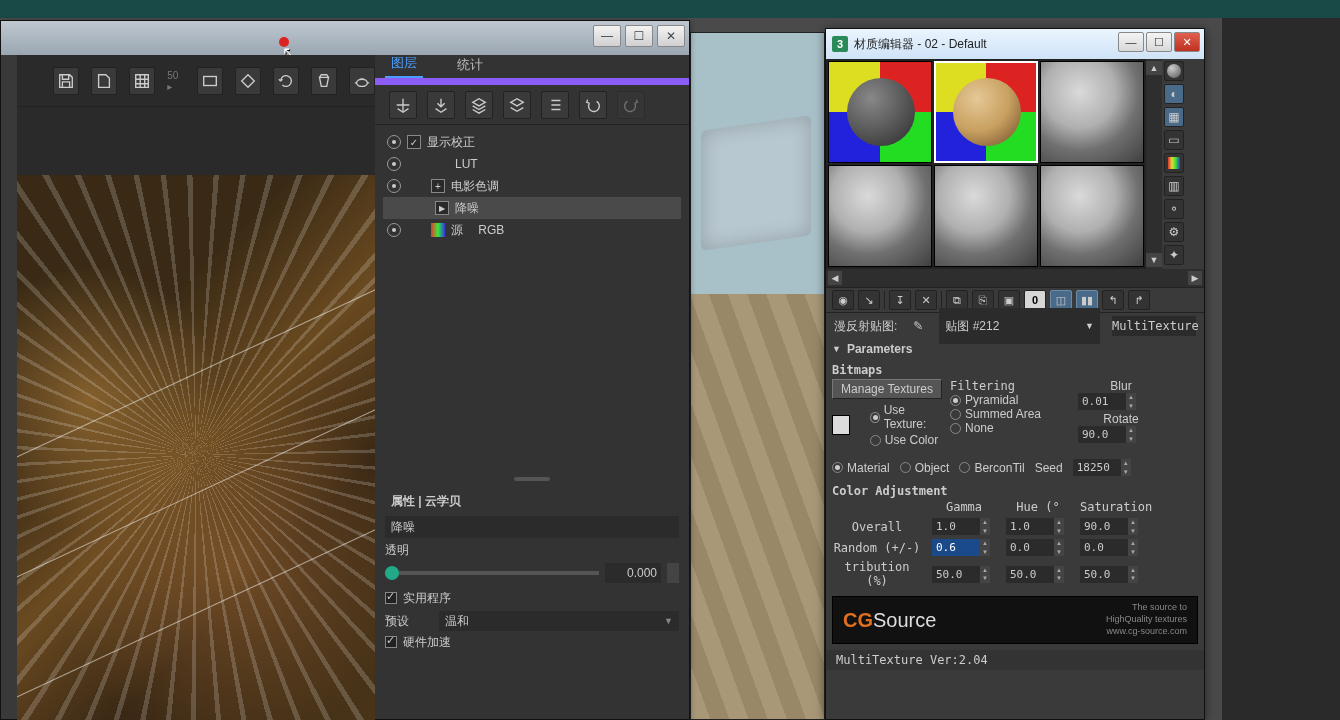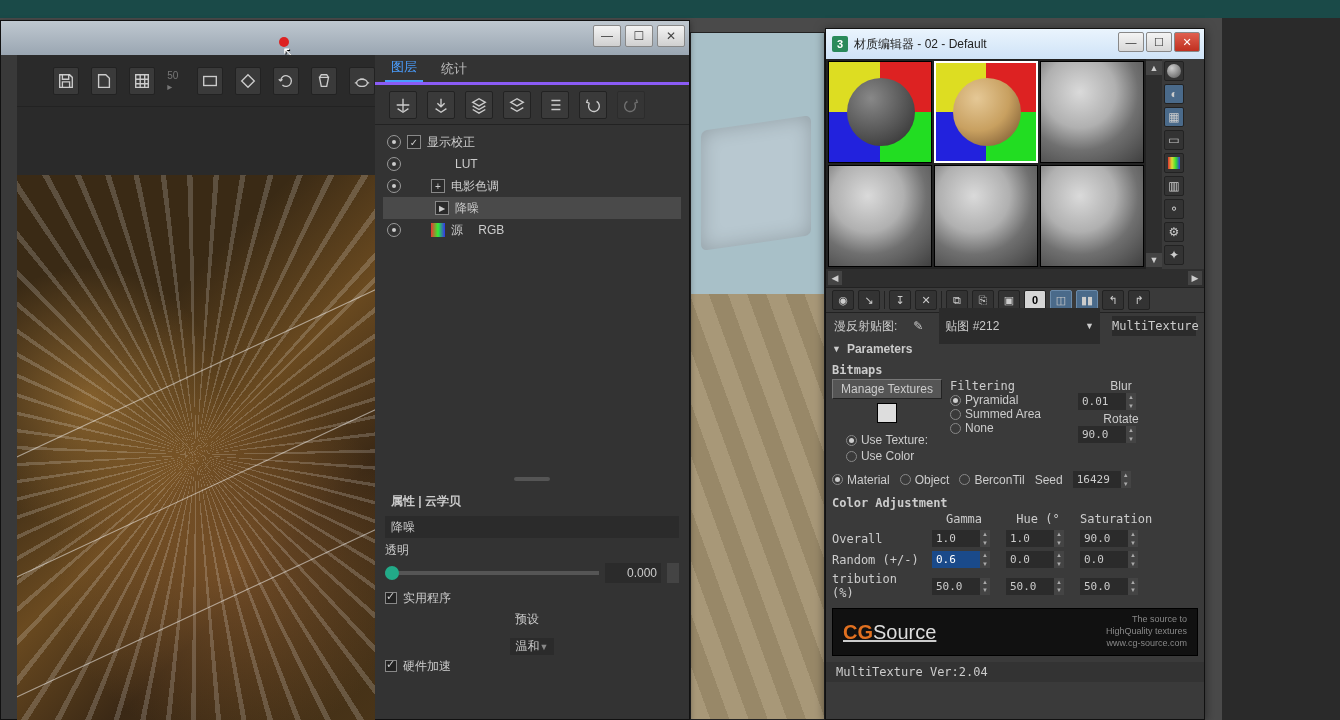--- a/index.html
+++ b/index.html
@@ -35,21 +35,21 @@
   linear-gradient(135deg, #3a2a15 0%, #3a2a15 30%, #6a4a20 50%, #3a2815 70%, #4a3518 100%);
 }
 .render-view .noise::before { content:""; position:absolute; inset:0; background:repeating-conic-gradient(#000 0% 0.5%, transparent 0.5% 1.2%); opacity:.45; mix-blend-mode:screen; }
 .render-view .noise::after { content:""; position:absolute; inset:0; background:repeating-conic-gradient(from 45deg,#fff 0% 0.3%, transparent 0.3% 1.5%); opacity:.18; }
 .render-view .diag { position:absolute; width:600px; height:1px; background:rgba(255,255,255,.5); transform-origin:left; }
 .d1 { left:-40px; top:300px; transform:rotate(-25deg); }
 .d2 { left:-40px; top:420px; transform:rotate(-25deg); }
 .d3 { left:-40px; top:540px; transform:rotate(-25deg); }
 
 
-.tabs { height:30px; display:flex; align-items:flex-end; padding-left:10px; gap:12px; border-bottom:3px solid #8b5cf6; font-size:13px; }
+.tabs { height:30px; display:flex; align-items:flex-end; padding-left:10px; gap:28px; border-bottom:7px solid #8b5cf6; font-size:13px; }
 .tab { color:#bbb; padding:4px 6px; }
 .tab.active { color:#4a9eff; border-bottom:2px solid #4a9eff; }
 .toolbar2 { height:40px; display:flex; align-items:center; gap:10px; padding-left:14px; border-bottom:1px solid #222; }
 
 .tree { flex:0 0 auto; padding:6px 8px; font-size:12px; color:#ccc; }
 .tree .row { display:flex; align-items:center; height:22px; gap:6px; padding-left:4px; }
 .tree .row.sel { background:#4a4a4a; }
 .tree .eye { width:14px; height:14px; border:1px solid #999; border-radius:50%; display:inline-block; position:relative; }
 .tree .eye::after { content:""; position:absolute; left:4px; top:4px; width:4px; height:4px; background:#ccc; border-radius:50%; }
 .tree .indent { display:inline-block; width:18px; }
@@ -131,32 +131,32 @@
 .radio.on::after { content:""; position:absolute; left:2px; top:2px; width:5px; height:5px; background:#ccc; border-radius:50%; }
 .spinner { display:inline-flex; align-items:center; }
 .spinner .sv { width:48px; height:17px; background:#2b2b2b; line-height:17px; padding-left:4px; font-family:Consolas,monospace; font-size:11px; }
 .spinner .sv.sel { background:#1a4a8a; color:#fff; }
 .spinner .sb { width:10px; height:17px; background:#444; display:flex; flex-direction:column; }
 .spinner .sb span { flex:1; text-align:center; font-size:6px; line-height:8px; color:#aaa; }
 .swatch { width:20px; height:20px; background:#ddd; border:1px solid #000; }
 
 .grid3 { display:grid; grid-template-columns:90px 64px 64px 64px; gap:4px 10px; align-items:center; }
 .grid3 .hd { text-align:center; font-family:Consolas,monospace; }
-.grid3 .rl { text-align:left; font-family:Consolas,monospace; }
+.grid3 .rl { text-align:center; font-family:Consolas,monospace; }
 
 .banner { margin:6px; height:48px; background:#111; display:flex; align-items:center; justify-content:space-between; padding:0 10px; border:1px solid #000; }
-.banner .logo { font-size:20px; font-weight:bold;text-decoration:underline; }
+.banner .logo { font-size:20px; font-weight:bold; }
 .banner .logo .cg { color:#e07020; }
 .banner .logo .src { color:#ddd; font-weight:normal; }
 .banner .tag { font-size:9px; color:#888; text-align:right; line-height:1.3; }
 
 .status { height:20px; background:#333; padding-left:10px; line-height:20px; font-family:Consolas,monospace; font-size:12px; }
 
 .flex { display:flex; align-items:center; }
-.gap6 { gap:10px;flex-direction:column; }
+.gap6 { gap:20px; }
 </style>
 </head>
 <body>
 
 <div class="top-dark"></div>
 <div class="right-dark"></div>
 
 <div class="vp"></div>
 
 <div class="render-win">
@@ -479,21 +479,21 @@
         <span class="flex">
             <span class="radio"></span>
             <span>Object</span>
           </span>
         <span class="flex">
             <span class="radio"></span>
             <span>BerconTil</span>
           </span>
         <span>Seed</span>
         <div class="spinner">
-            <span class="sv">16429</span>
+            <span class="sv">18250</span>
             <span class="sb">
               <span>▲</span>
               <span>▼</span>
             </span>
           </div>
       </div>
     </div>
 
     <div class="section">
       <div class="sec-title">Color Adjustment</div>

